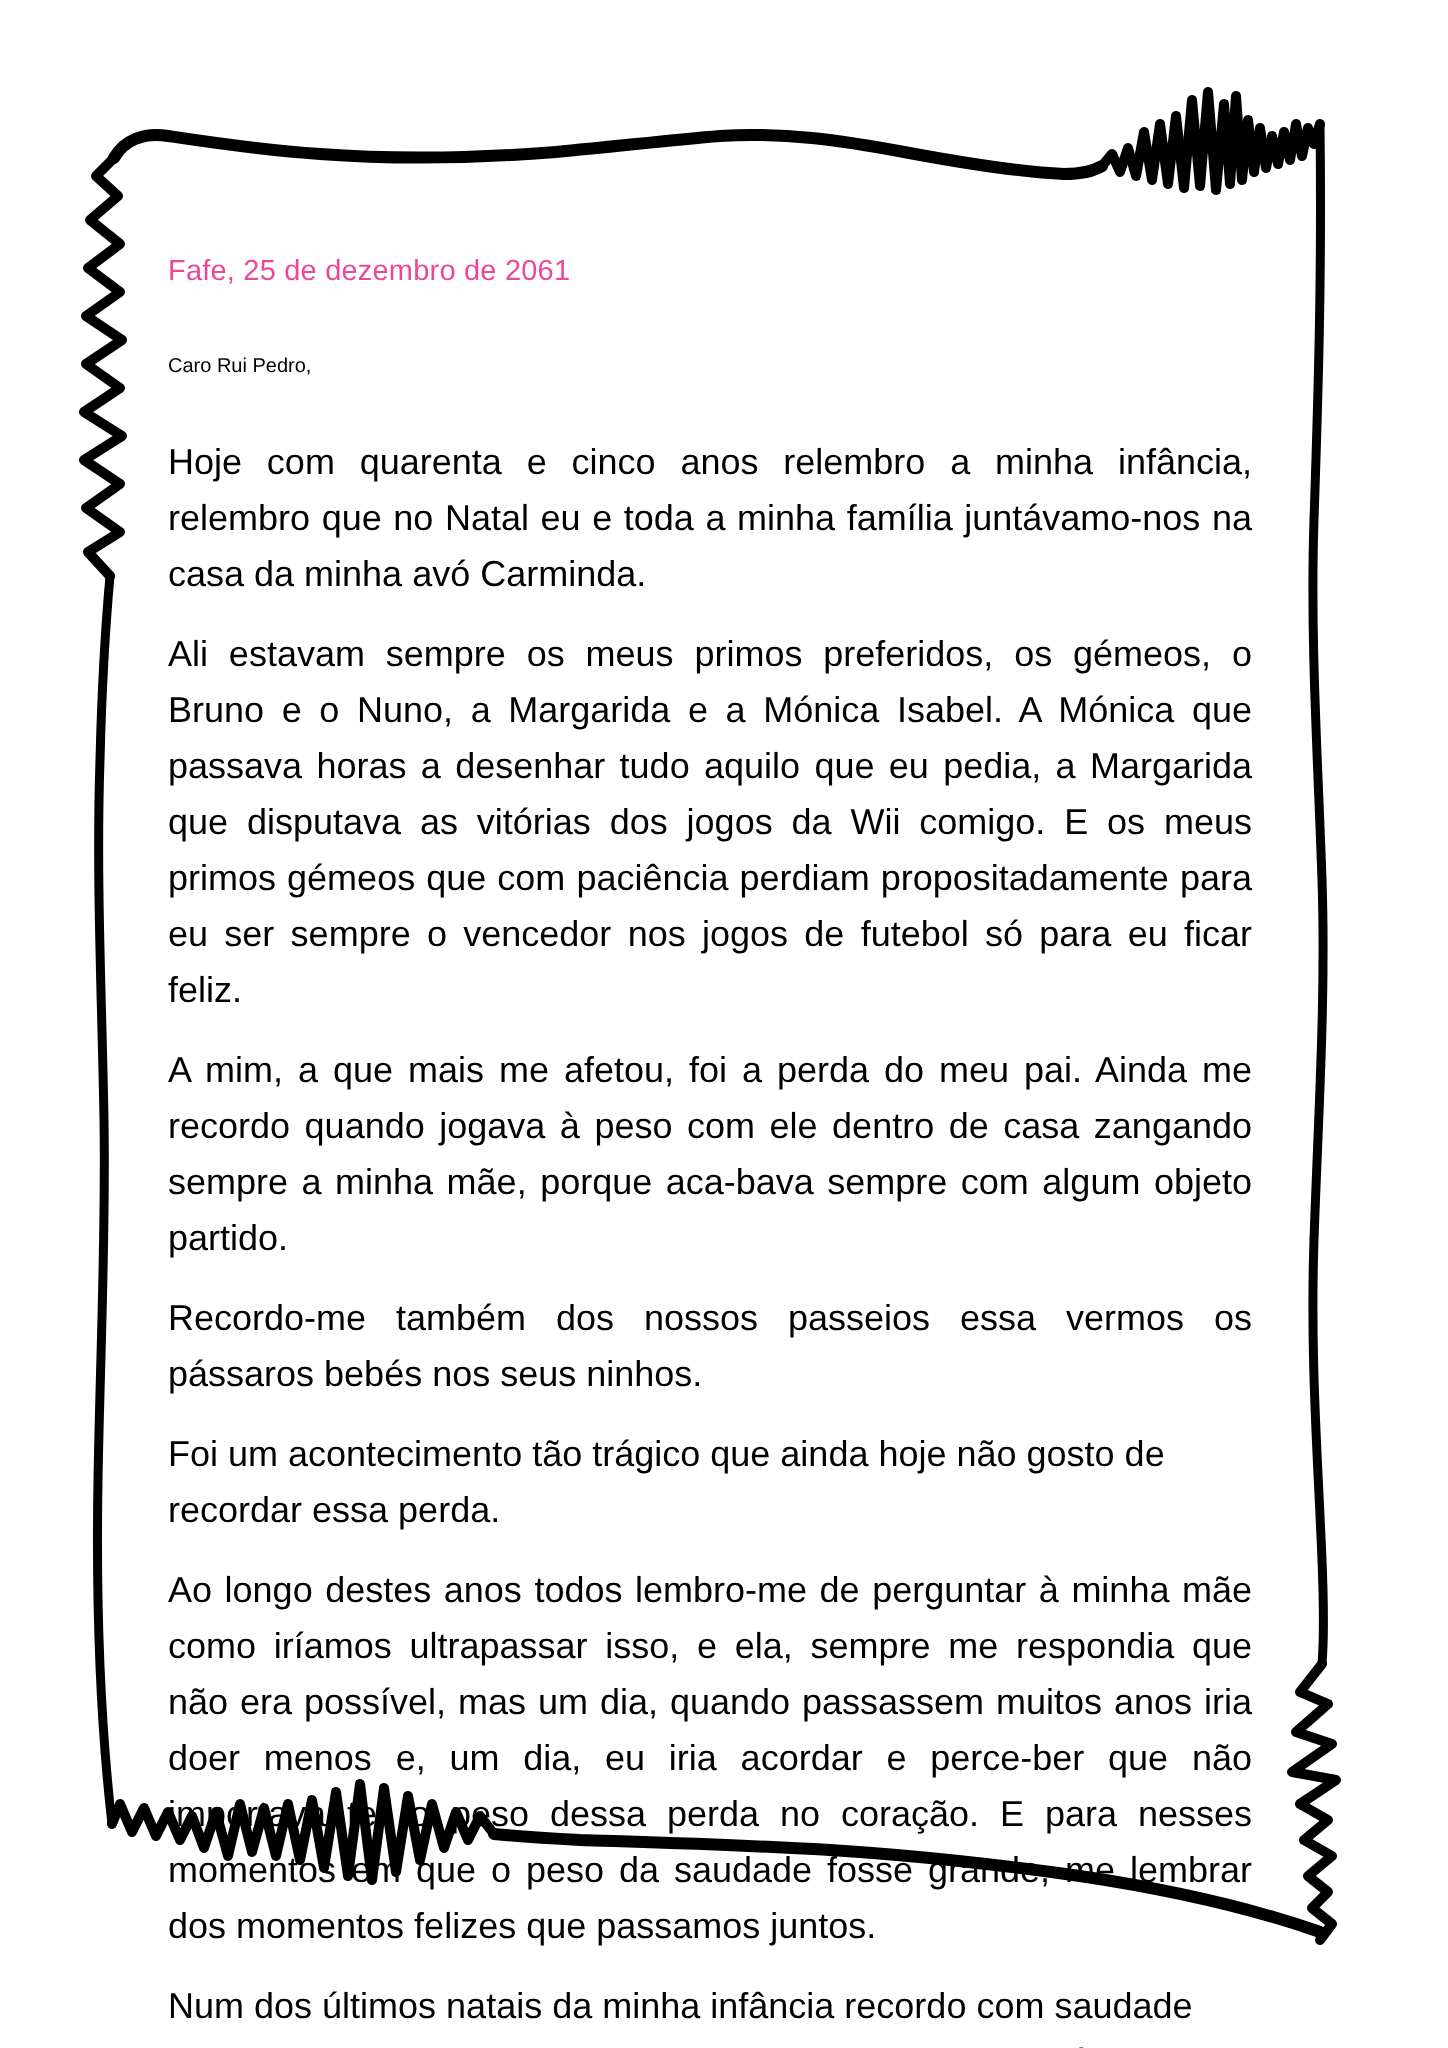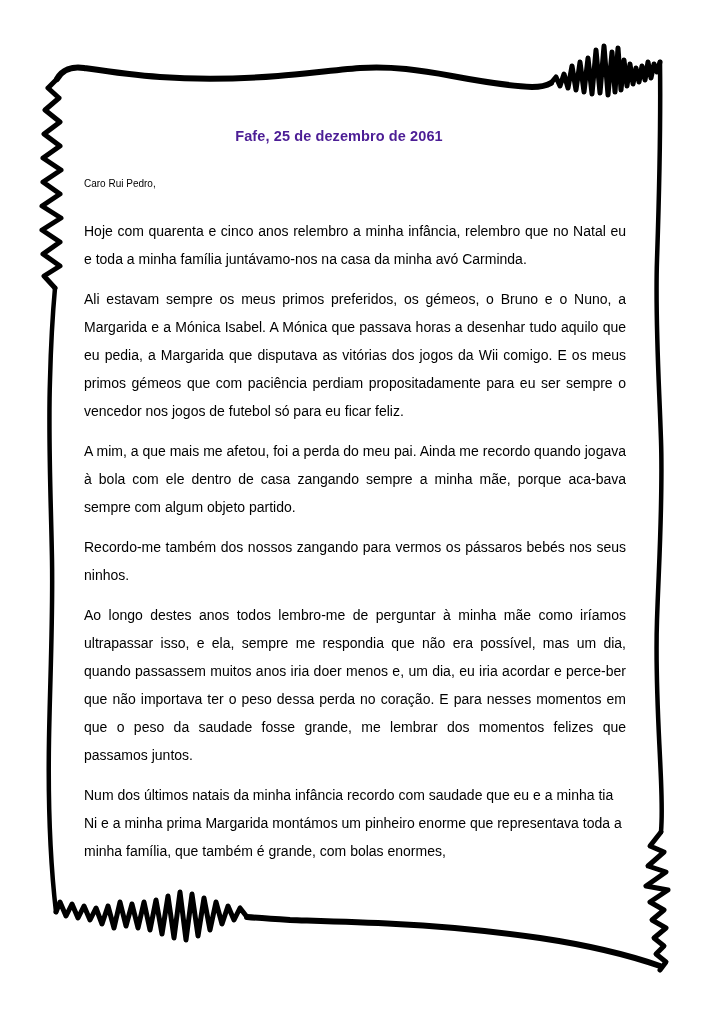--- a/index.html
+++ b/index.html
@@ -25,36 +25,35 @@
     height: 1024px;
     pointer-events: none;
   }
   #letter-body {
     position: absolute;
     left: 84px;
     top: 128px;
     width: 542px;
   }
   .date-line {
-    text-align: center;
+    text-align: left;
     font-size: 14.5px;
-    color: #4c1d95;
+    color: #ec4899;
     letter-spacing: 0.1px;
     margin: 0 0 26px 0;
     padding-right: 32px;
-    font-weight: bold;
   }
   .salutation {
     font-size: 10px;
     color: #000000;
     margin: 0 0 19px 0;
     line-height: 28px;
   }
   .para {
-    font-size: 14px;
+    font-size: 18px;
     color: #000000;
     line-height: 28px;
     margin: 0 0 12px 0;
     text-align: justify;
     text-justify: inter-word;
     hyphens: manual;
   }
   .para:last-child {
     margin-bottom: 0;
   }
@@ -123,23 +122,24 @@
 
     <div class="date-line">Fafe, 25 de dezembro de 2061</div>
 
     <div class="salutation">Caro Rui Pedro,</div>
 
     <p class="para">Hoje com quarenta e cinco anos relembro a minha infância, relembro que no Natal eu e toda a minha família juntávamo-nos na casa da minha avó Carminda.</p>
 
     <p class="para">Ali estavam sempre os meus primos preferidos, os gémeos, o Bruno e o Nuno, a Margarida e a Mónica Isabel. A Mónica que passava horas a desenhar tudo aquilo que eu pedia, a Margarida que disputava as vitórias dos jogos da Wii comigo. E os meus primos gémeos que com paciência perdiam propositadamente para eu ser sempre o vencedor nos jogos de futebol só para eu ficar feliz.</p>
 
 
-    <p class="para">A mim, a que mais me afetou, foi a perda do meu pai. Ainda me recordo quando jogava à bola com ele dentro de casa zangando sempre a minha mãe, porque aca-bava sempre com algum objeto partido.</p>
+    <p class="para">A mim, a que mais me afetou, foi a perda do meu pai. Ainda me recordo quando jogava à peso com ele dentro de casa zangando sempre a minha mãe, porque aca-bava sempre com algum objeto partido.</p>
 
-    <p class="para">Recordo-me também dos nossos zangando para vermos os pássaros bebés nos seus ninhos.</p>
+    <p class="para">Recordo-me também dos nossos passeios essa vermos os pássaros bebés nos seus ninhos.</p>
 
+    <p class="para no-justify">Foi um acontecimento tão trágico que ainda hoje não gosto de recordar essa perda.</p>
 
     <p class="para">Ao longo destes anos todos lembro-me de perguntar à minha mãe como iríamos ultrapassar isso, e ela, sempre me respondia que não era possível, mas um dia, quando passassem muitos anos iria doer menos e, um dia, eu iria acordar e perce-ber que não importava ter o peso dessa perda no coração. E para nesses momentos em que o peso da saudade fosse grande, me lembrar dos momentos felizes que passamos juntos.</p>
 
     <p class="para no-justify">Num dos últimos natais da minha infância recordo com saudade que eu e a minha tia Ni e a minha prima Margarida montámos um pinheiro enorme que representava toda a minha família, que também é grande, com bolas enormes,</p>
 
   </div>
 </div>
 
 </body></html>

